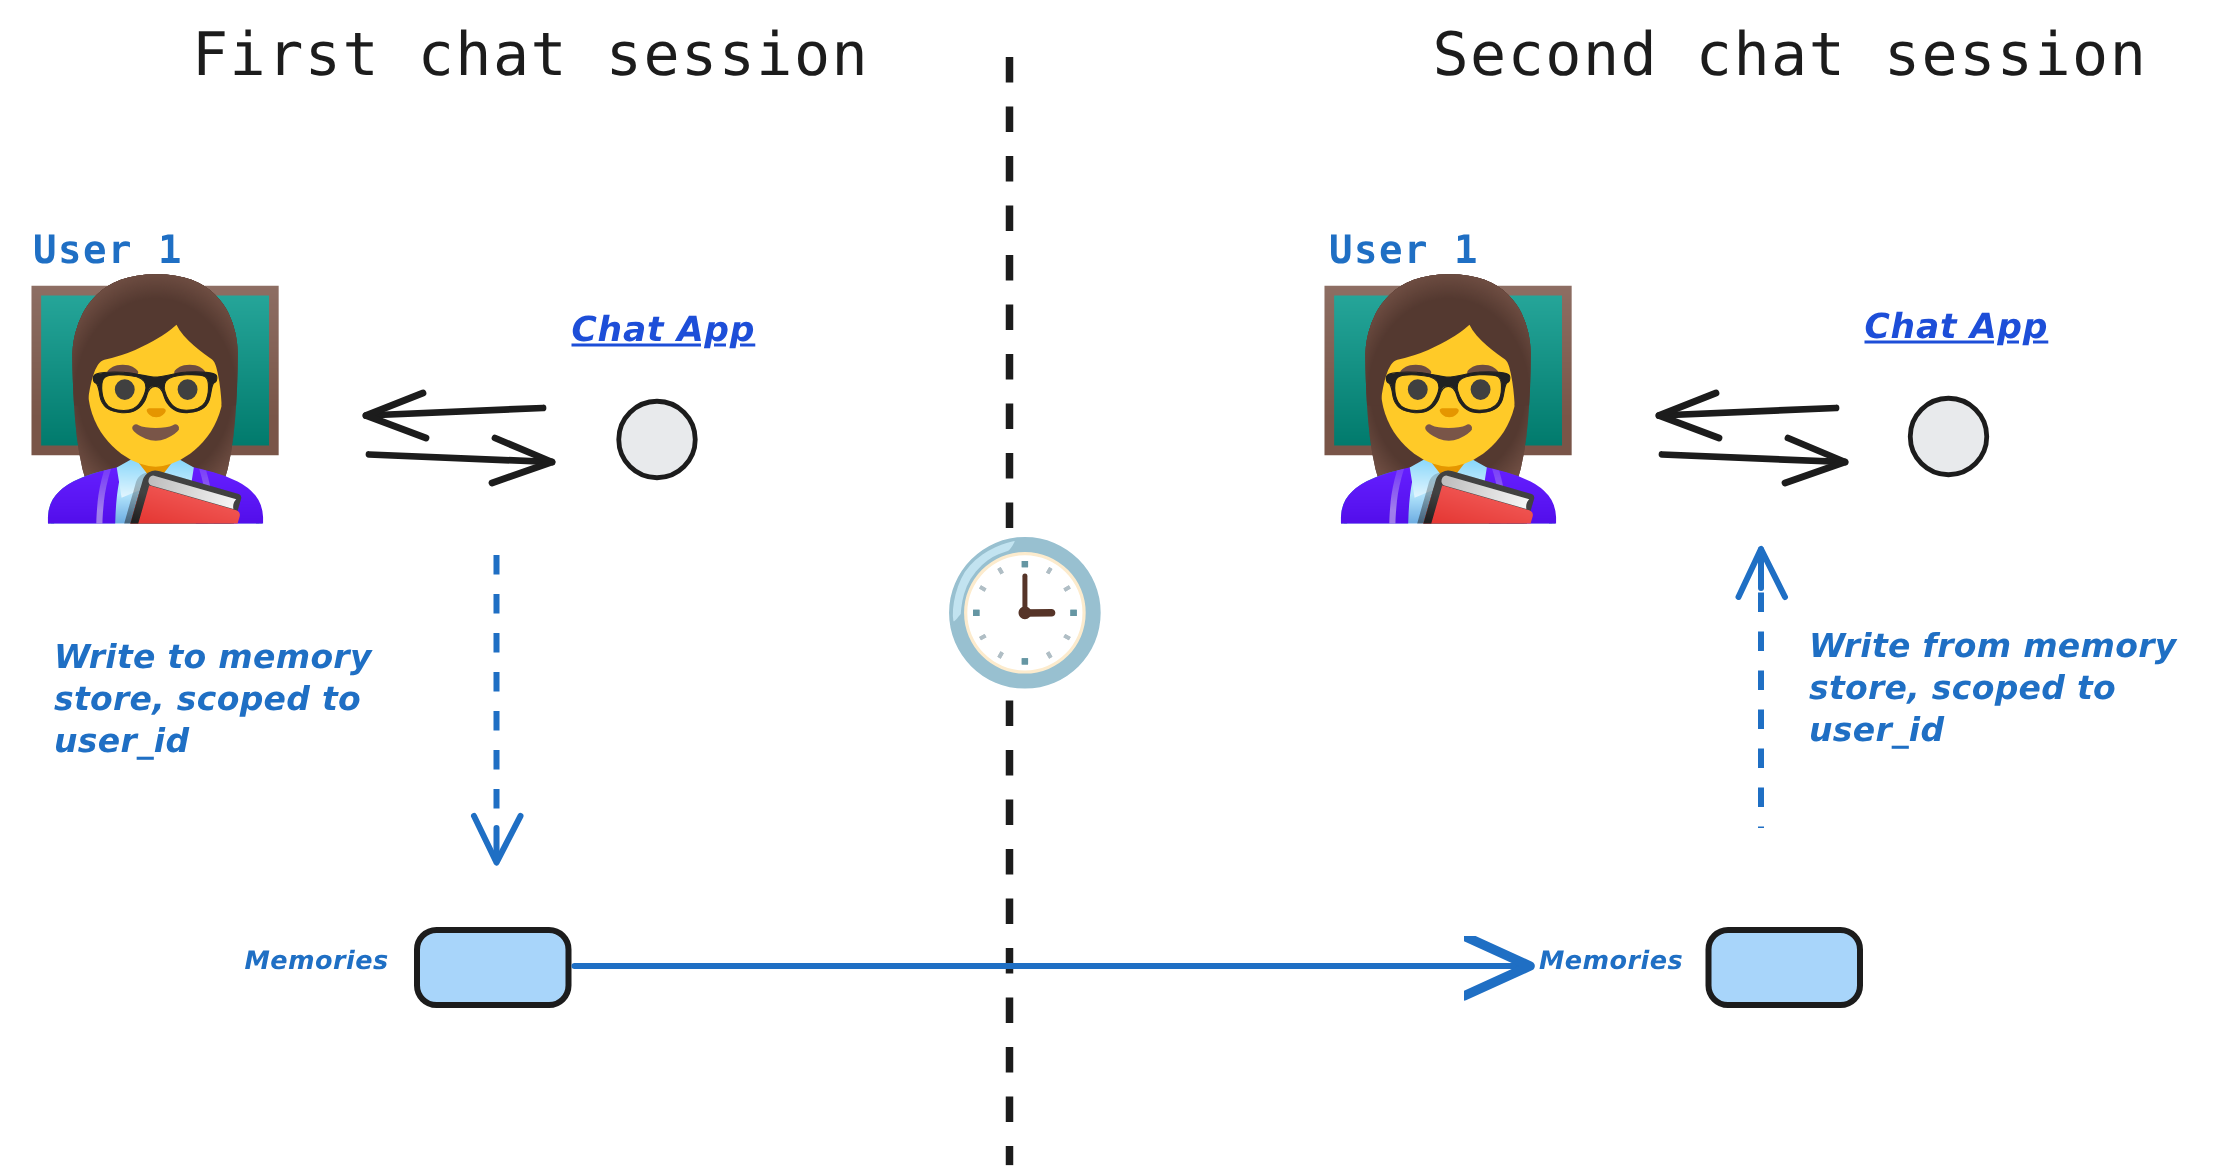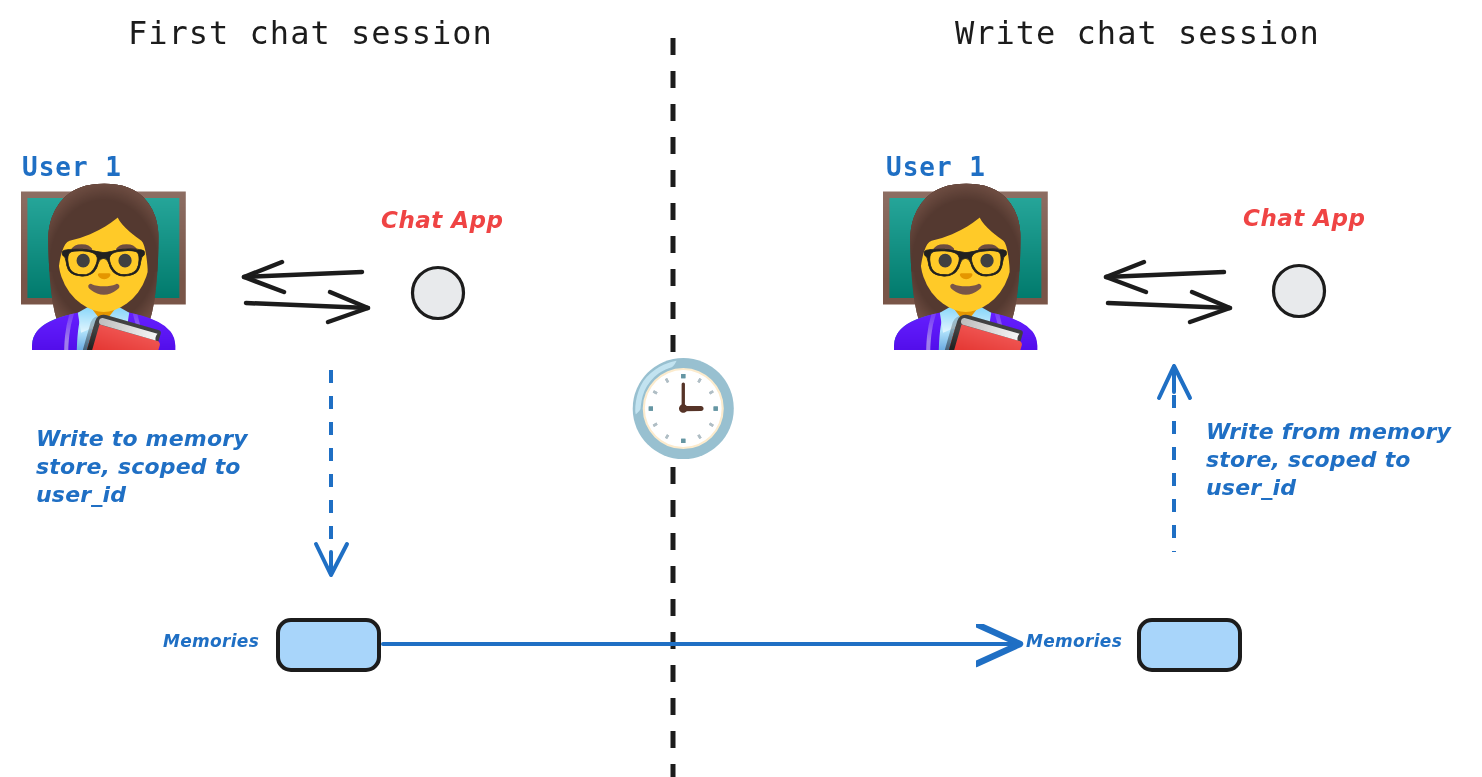--- a/index.html
+++ b/index.html
@@ -13,21 +13,21 @@
     height: 777px;
     background: #ffffff;
     overflow: hidden;
     font-family: "DejaVu Sans", sans-serif;
   }
   .abs { position: absolute; }
 
   
   .session-title {
     font-family: "DejaVu Sans Mono", "Liberation Mono", monospace;
-    font-size: 32px;
+    font-size: 40px;
     color: #1c1c1c;
     letter-spacing: 1px;
     white-space: nowrap;
   }
 
   
   .user-label {
     font-family: "DejaVu Sans Mono", "Liberation Mono", monospace;
     font-size: 26px;
     font-weight: bold;
@@ -36,23 +36,24 @@
   }
 
   
   .hand {
     font-family: "DejaVu Sans", sans-serif;
     font-style: italic;
     white-space: nowrap;
   }
   .chatapp-label {
     font-size: 23px;
-    color: #ef4444;
+    color: #1d4ed8;
     font-weight: 600;
     letter-spacing: 0.5px;
+    text-decoration: underline;
   }
   .memories-label {
     font-size: 17px;
     font-weight: 600;
     letter-spacing: 0.3px;
   }
   .note-text {
     font-size: 22px;
     font-weight: 700;
     line-height: 1.28;
@@ -157,21 +158,21 @@
   <div class="abs note-text hand" style="left:36px; top:425px; width:280px; color:#1f6fc4;">
     <div>Write to memory</div>
     <div>store, scoped to</div>
     <div>user_id</div>
   </div>
 
   <div class="abs hand memories-label" style="left:163px; top:631px; color:#1f6fc4;">Memories</div>
 
   <div class="abs emoji-clock" style="left:626px; top:363px;">🕒</div>
 
-  <div class="abs session-title" style="left:955px; top:14px;">Write chat session</div>
+  <div class="abs session-title" style="left:955px; top:14px;">Second chat session</div>
 
   <div class="abs user-label" style="left:886px; top:152px; color:#1f6fc4;">User 1</div>
 
   <div class="abs emoji-avatar" style="left:872px; top:192px;">👩‍🏫</div>
 
   <div class="abs hand chatapp-label" style="left:1243px; top:205px;">Chat App</div>
 
   <div class="abs note-text hand" style="left:1206px; top:418px; width:276px; color:#1f6fc4;">
     <div>Write from memory</div>
     <div>store, scoped to</div>

